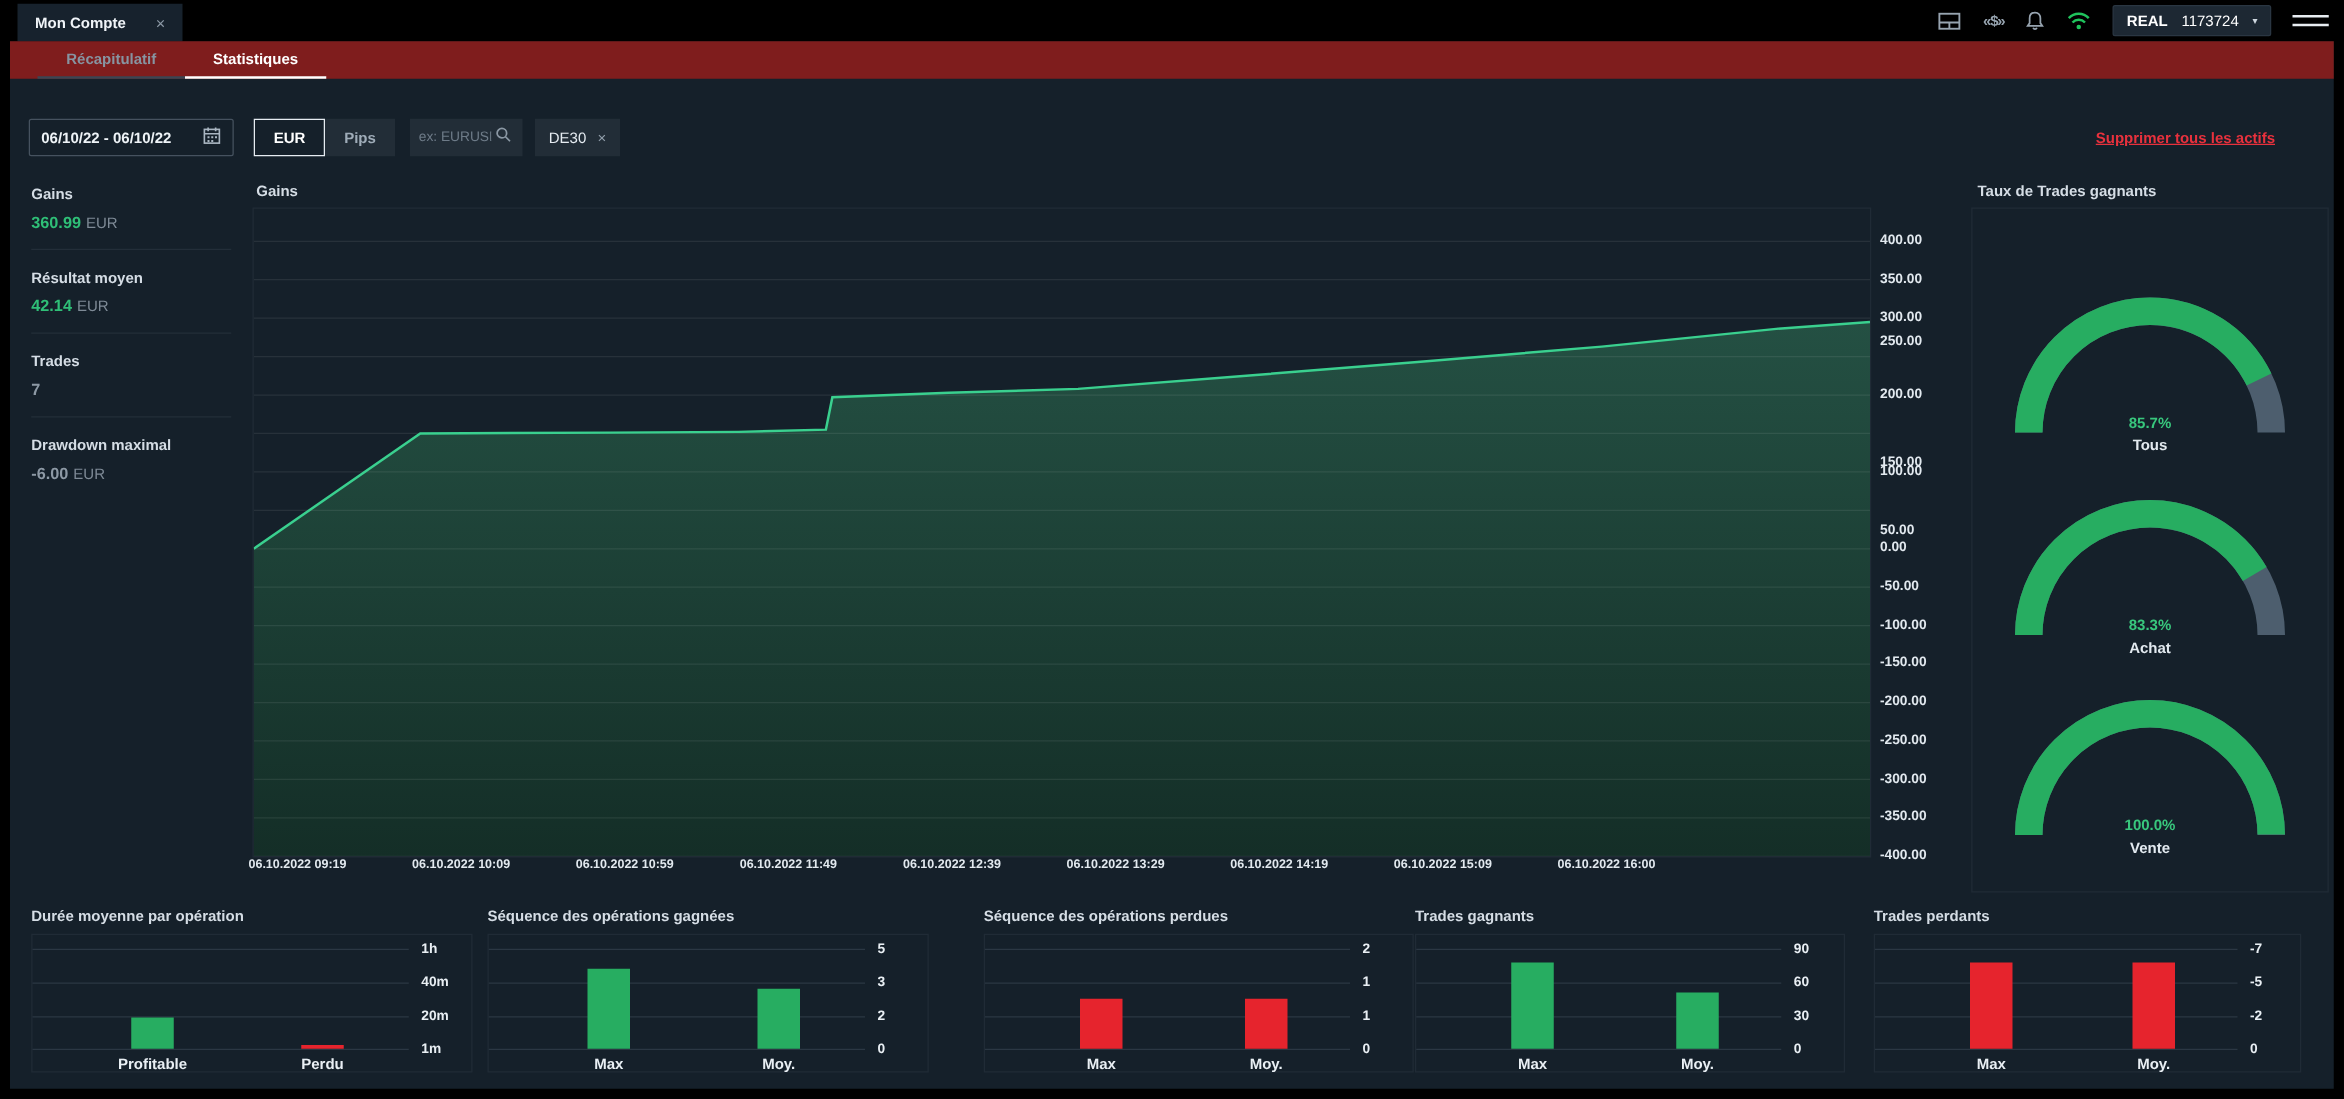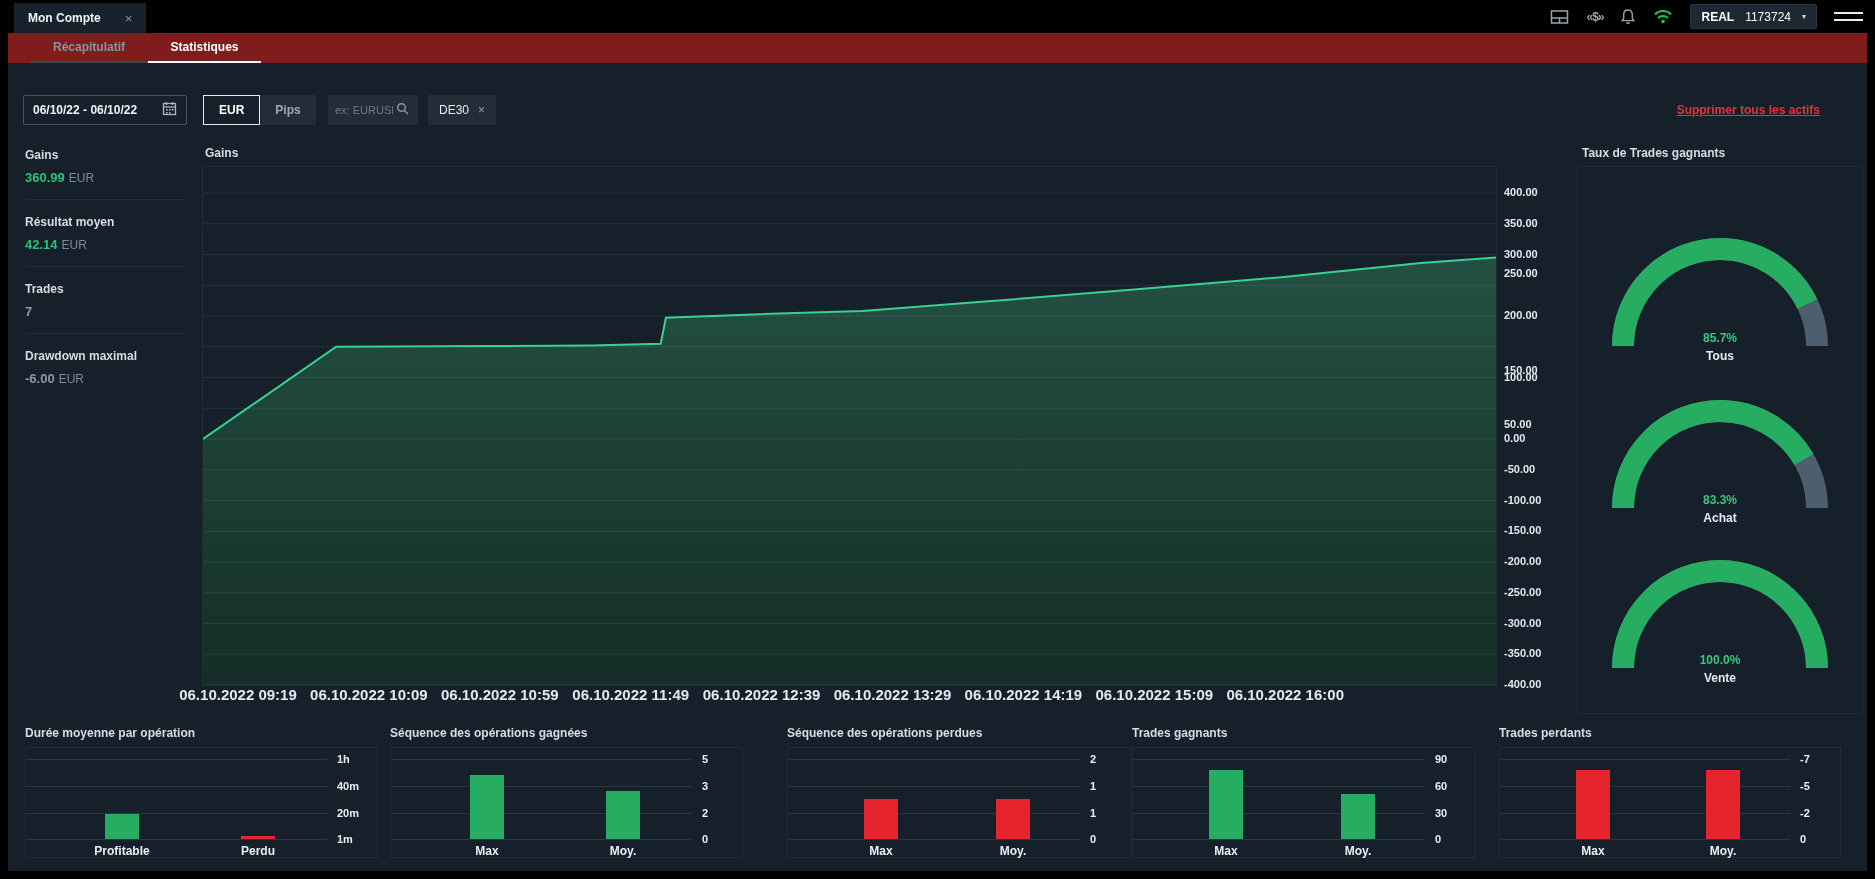--- a/index.html
+++ b/index.html
@@ -55,21 +55,21 @@
   .stat-value{font-size:13px;font-weight:bold}
   .stat-unit{color:#7e8a96;font-weight:normal;font-size:12px;margin-left:4px}
   .stat-divider{height:1px;background:#232e39;margin:14px 0 15px}
 
   
   #main-chart-title{left:205px;top:146px;font-size:12px;font-weight:bold;color:#d5dde5}
   #main-plot{left:202px;top:166px;width:1293px;height:518px;border:1px solid #202b36;box-sizing:content-box}
   #y-axis{left:1504px;top:166px;width:58px;height:520px}
   .ytick{position:absolute;left:0;font-size:11px;font-weight:bold;color:#e2e9ef;line-height:12px}
   #x-axis{left:202px;top:686px;width:1293px;height:14px}
-  .xtick{position:absolute;top:0;width:130px;text-align:center;font-size:15px;font-weight:bold;color:#e2e9ef}
+  .xtick{position:absolute;top:0;width:130px;text-align:center;font-size:10px;font-weight:bold;color:#e2e9ef}
 
   
   #gauge-title{left:1582px;top:146px;font-size:12px;font-weight:bold;color:#d5dde5}
   #gauge-panel{left:1577px;top:166px;width:284px;height:546px;border:1px solid #202b36}
   .gauge-value{position:absolute;width:100%;text-align:center;font-size:12px;font-weight:bold}
   .gauge-label{position:absolute;width:100%;text-align:center;font-size:12px;font-weight:bold;color:#e3eaf0}
 
   
   .mini{position:absolute;top:725px;height:133px}
   .mini-title{position:absolute;left:0;top:1px;font-size:12px;font-weight:bold;color:#d5dde5;white-space:nowrap}

